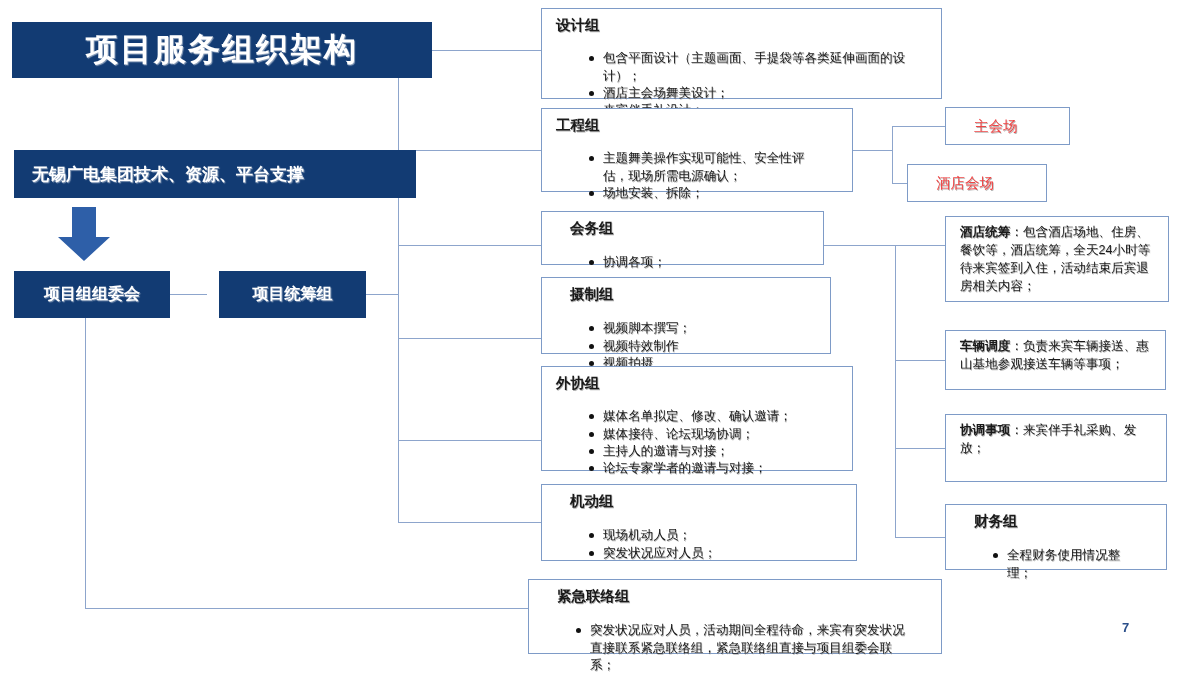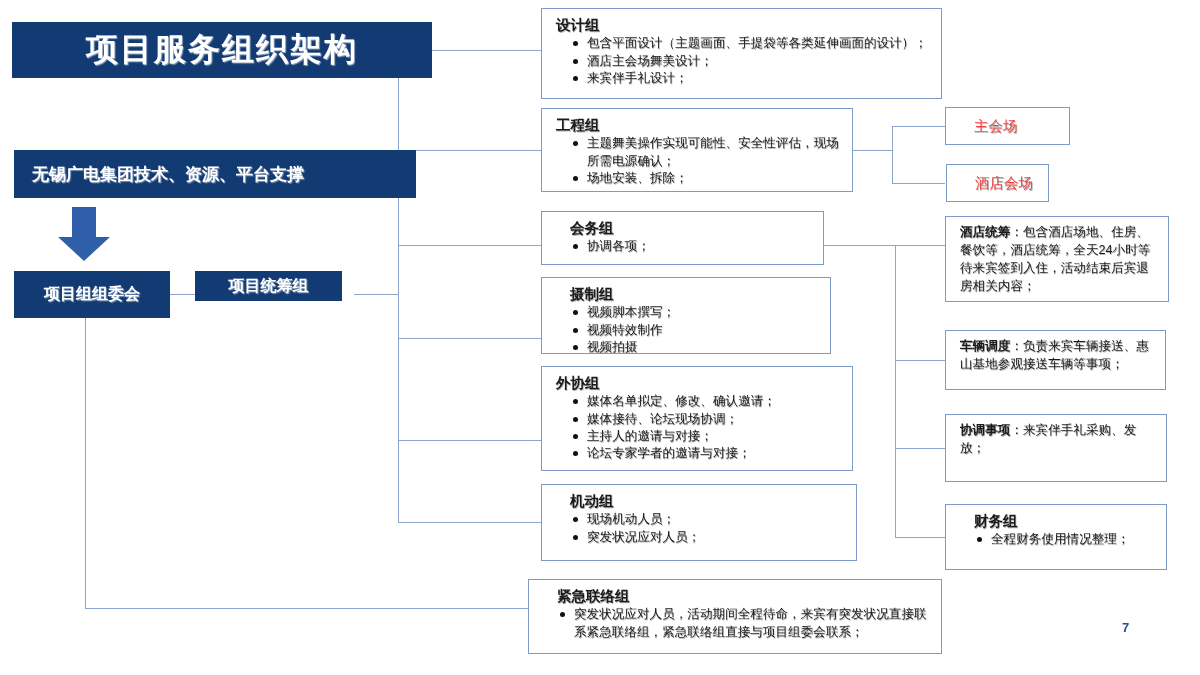--- a/index.html
+++ b/index.html
@@ -52,21 +52,21 @@
     text-shadow: 1px 1px 1px rgba(255,255,255,0.45);
   }
   #committee-box {
     left: 14px; top: 271px; width: 156px; height: 47px;
     font-size: 16px;
     font-weight: bold;
     justify-content: center;
     text-shadow: 1px 1px 1px rgba(255,255,255,0.45);
   }
   #coordination-box {
-    left: 195px; top: 271px; width: 147px; height: 30px;
+    left: 219px; top: 271px; width: 147px; height: 47px;
     font-size: 16px;
     font-weight: bold;
     justify-content: center;
     text-shadow: 1px 1px 1px rgba(255,255,255,0.45);
   }
 
   
   #down-arrow {
     position: absolute;
     left: 55px; top: 207px;
@@ -84,21 +84,21 @@
   .obox .hd {
     font-size: 14.5px;
     font-weight: bold;
     color: #1a1a1a;
     line-height: 1.25;
     margin-bottom: 1px;
     text-shadow: 0.7px 0.7px 0.6px rgba(150,150,150,0.75);
   }
   .obox .hd.indent { padding-left: 14px; }
   .obox ul {
-    margin: 0;
+    margin: 16px;
     padding: 0 0 0 17px;
     list-style: none;
   }
   .obox ul li {
     position: relative;
     font-size: 12.6px;
     color: #1a1a1a;
     line-height: 1.38;
     padding-left: 14px;
     text-shadow: 0.7px 0.7px 0.6px rgba(150,150,150,0.7);
@@ -138,21 +138,21 @@
   
   #box-design   { left: 541px; top: 8px;   width: 401px; height: 91px; }
   #box-eng      { left: 541px; top: 108px; width: 312px; height: 84px; }
   #box-affairs  { left: 541px; top: 211px; width: 283px; height: 54px; }
   #box-film     { left: 541px; top: 277px; width: 290px; height: 77px; }
   #box-external { left: 541px; top: 366px; width: 312px; height: 105px; }
   #box-mobile   { left: 541px; top: 484px; width: 316px; height: 77px; }
   #box-emergency{ left: 528px; top: 579px; width: 414px; height: 75px; }
 
   #box-main-venue  { left: 945px; top: 107px; width: 125px; height: 38px; }
-  #box-hotel-venue { left: 946px; top: 164px; width: 103px; height: 38px; }
+  #box-hotel-venue { left: 907px; top: 164px; width: 140px; height: 38px; }
   #box-hotel-plan  { left: 945px; top: 216px; width: 224px; height: 86px; }
   #box-vehicle     { left: 945px; top: 330px; width: 221px; height: 60px; }
   #box-coord-items { left: 945px; top: 414px; width: 222px; height: 68px; }
   #box-finance     { left: 945px; top: 504px; width: 222px; height: 66px; }
 
   #page-number {
     position: absolute;
     left: 1122px; top: 620px;
     font-size: 13px;
     color: #2b4f8a;

